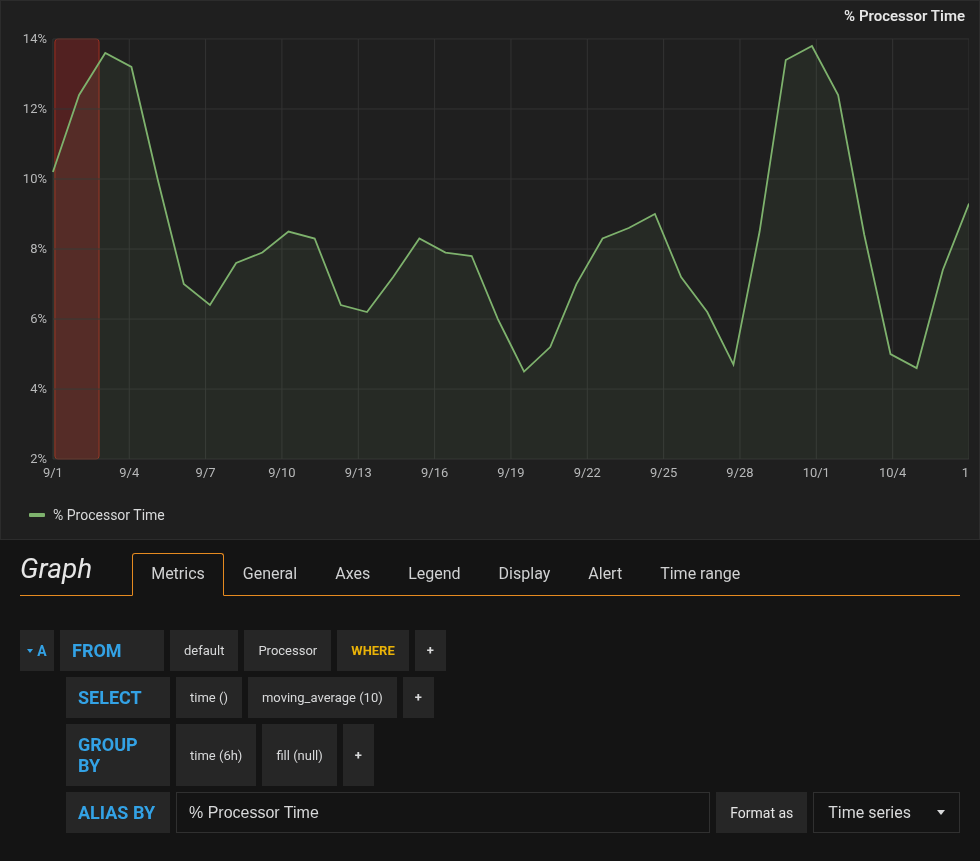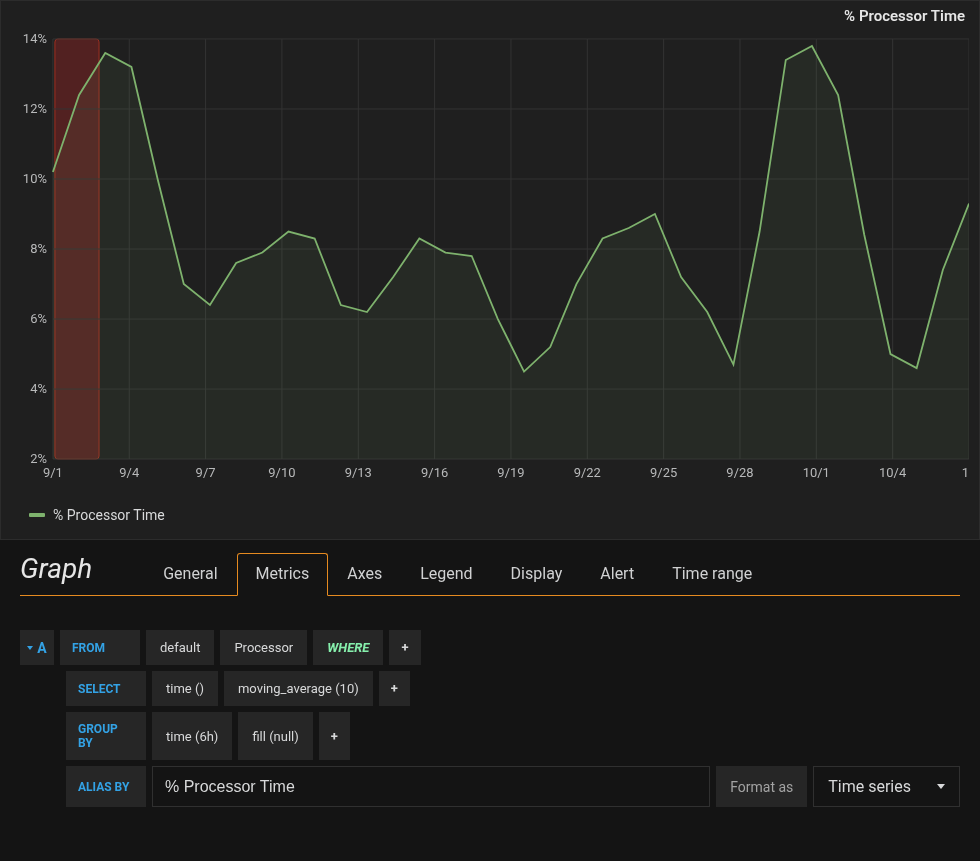--- a/index.html
+++ b/index.html
@@ -54,21 +54,21 @@
   .legend-swatch {
     width: 16px; height: 4px; background: #7eb26d; border-radius: 1px;
   }
 
   
   .editor { padding: 12px 20px 0 20px; }
   .tab-row {
     display: flex;
     align-items: baseline;
     border-bottom: 1px solid #e58a20;
-    gap: 12px;
+    gap: 0;
   }
   .graph-title {
     font-style: italic;
     font-size: 28px;
     color: #e6e6e6;
     font-weight: 400;
     padding-right: 40px;
     padding-bottom: 8px;
   }
   .tab {
@@ -89,25 +89,25 @@
   }
 
   .query-rows { margin-top: 34px; }
   .qrow {
     display: flex;
     align-items: stretch;
     margin-bottom: 6px;
     gap: 6px;
   }
   .qrow > .label-cell {
-    width: 80px;
+    width: 104px;
     background: #262626;
     color: #33a2e5;
     font-weight: 700;
-    font-size: 12px;
+    font-size: 18px;
     display: flex;
     align-items: center;
     padding: 10px 12px;
   }
   .query-toggle {
     width: 34px;
     background: #262626;
     color: #33a2e5;
     font-weight: 700;
     display: flex;
@@ -119,40 +119,40 @@
   }
   .seg {
     background: #262626;
     padding: 10px 14px;
     color: #d8d9da;
     font-size: 13px;
     display: flex;
     align-items: center;
     cursor: pointer;
   }
-  .seg.keyword { color: #86efac; font-weight: 700; font-style: italic; }
+  .seg.keyword { color: #eab308; font-weight: 700; }
   .seg.plus { padding: 10px 12px; }
   .spacer-left { width: 40px; }
   .alias-wrap {
     flex: 1;
     display: flex;
     gap: 6px;
     align-items: stretch;
   }
   .alias-input {
     flex: 1;
     background: #141414;
     border: 1px solid #303030;
     color: #d8d9da;
     font-size: 16px;
     padding: 10px 12px;
   }
   .format-label {
     background: #262626;
-    color: #a3a3a3;
+    color: #e5e5e5;
     font-size: 14px;
     padding: 10px 14px;
     display: flex;
     align-items: center;
   }
   .format-select {
     background: #141414;
     border: 1px solid #303030;
     color: #d8d9da;
     font-size: 16px;
@@ -227,22 +227,22 @@
   <div class="legend">
     <span class="legend-swatch"></span>
     <span>% Processor Time</span>
   </div>
 </div>
 
 <div class="editor">
   <div class="tab-row">
     <div class="graph-title">Graph</div>
     <div id="tabs-container" style="display: flex;">
+        <div class="tab active">Metrics</div>
         <div class="tab">General</div>
-        <div class="tab active">Metrics</div>
         <div class="tab">Axes</div>
         <div class="tab">Legend</div>
         <div class="tab">Display</div>
         <div class="tab">Alert</div>
         <div class="tab">Time range</div>
       </div>
   </div>
 
   <div class="query-rows">
 

